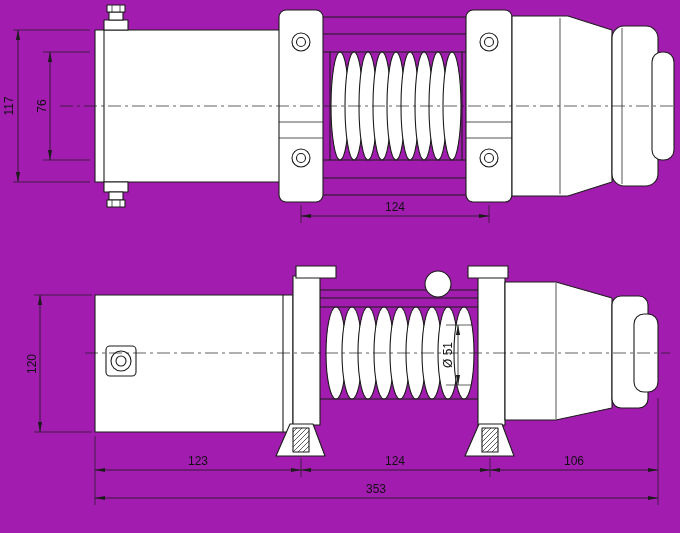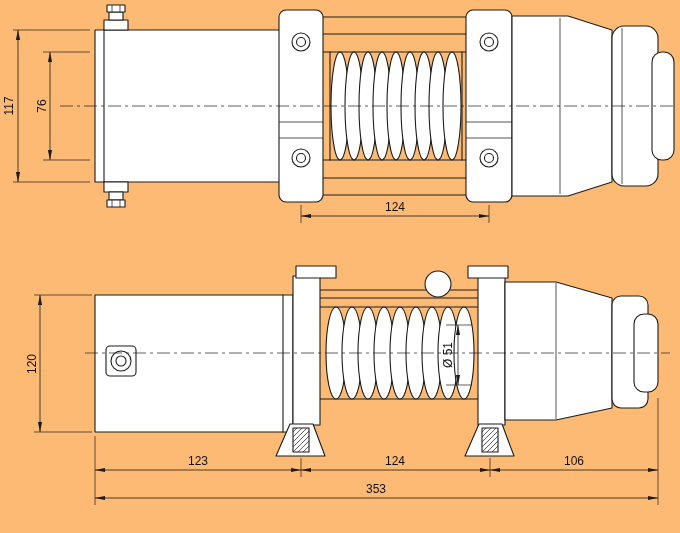--- a/index.html
+++ b/index.html
@@ -1,16 +1,16 @@
 <!DOCTYPE html>
 <html><head>
 <meta charset="utf-8">
 <style>
   html,body{margin:0;padding:0;background:#ffffff;}
-  .page{width:680px;height:533px;background:#fdba74;overflow:hidden;}
+  .page{width:680px;height:533px;background:#a21caf;overflow:hidden;}
   svg{display:block;}
   .oline{fill:none;stroke:#1c1c1c;stroke-width:1.1;stroke-linejoin:round;stroke-linecap:round;}
   .ofill{fill:#ffffff;stroke:#1c1c1c;stroke-width:1.1;stroke-linejoin:round;}
   .thin{fill:none;stroke:#1c1c1c;stroke-width:0.75;}
   .dim{fill:none;stroke:#1c1c1c;stroke-width:0.8;}
   .ext{fill:none;stroke:#1c1c1c;stroke-width:0.7;}
   .center{fill:none;stroke:#1c1c1c;stroke-width:0.7;stroke-dasharray:13 4 3 4;}
   .hatch{stroke:#1c1c1c;stroke-width:0.7;}
   text.dimtext{font-family:"Liberation Sans","DejaVu Sans",sans-serif;font-size:12px;fill:#111111;}
 </style>

